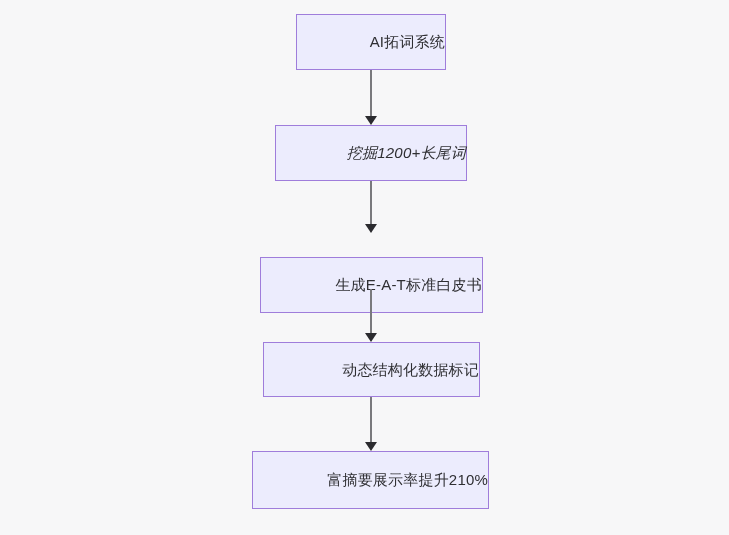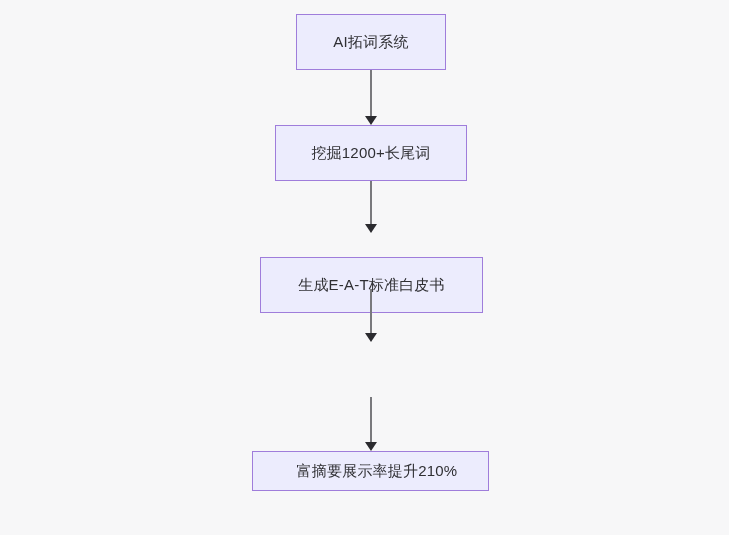--- a/index.html
+++ b/index.html
@@ -20,21 +20,21 @@
     height: 535px;
   }
 
   .node {
     position: absolute;
     box-sizing: border-box;
     background: #ececfd;
     border: 1.6px solid #9f7ddb;
     display: flex;
     align-items: center;
-    justify-content: center;
+    justify-content: flex-end;
     color: #2f2f33;
     font-size: 15px;
     line-height: 1.2;
     letter-spacing: 0.2px;
     white-space: nowrap;
   }
 
   .node-label {
     display: block;
   }
@@ -49,24 +49,24 @@
     position: absolute;
     width: 0;
     height: 0;
     border-left: 6px solid transparent;
     border-right: 6px solid transparent;
     border-top: 9px solid #2b2b2f;
   }
 
   
   #node-0 { left: 296px; top: 14px;  width: 150px; height: 56px; }
-  #node-1 { left: 275px; top: 125px; width: 192px; height: 56px; }
+  #node-1 { left: 275px; top: 125px; width: 192px; height: 56px; font-style: italic; }
   #node-2 { left: 260px; top: 233px; width: 223px; height: 56px; margin-top: 24px; }
   #node-3 { left: 263px; top: 342px; width: 217px; height: 55px; }
-  #node-4 { left: 252px; top: 451px; width: 237px; height: 40px; padding-left: 13px; }
+  #node-4 { left: 252px; top: 451px; width: 237px; height: 58px; padding-left: 13px; }
 
   
   #edge-0 { left: 370px; top: 70px;  height: 47px; }
   #edge-1 { left: 370px; top: 181px; height: 44px; }
   #edge-2 { left: 370px; top: 289px; height: 45px; }
   #edge-3 { left: 370px; top: 397px; height: 46px; }
 
   #arrow-0 { left: 365px; top: 116px; }
   #arrow-1 { left: 365px; top: 224px; }
   #arrow-2 { left: 365px; top: 333px; }
@@ -91,20 +91,23 @@
   <div class="edge" id="edge-1"></div>
   <div class="arrowhead" id="arrow-1"></div>
 
   <div class="node" id="node-2">
     <span class="node-label">生成E-A-T标准白皮书</span>
   </div>
 
   <div class="edge" id="edge-2"></div>
   <div class="arrowhead" id="arrow-2"></div>
 
+  <div class="node" id="node-3">
+    <span class="node-label">动态结构化数据标记</span>
+  </div>
 
   <div class="edge" id="edge-3"></div>
   <div class="arrowhead" id="arrow-3"></div>
 
   <div class="node" id="node-4">
     <span class="node-label">富摘要展示率提升210%</span>
   </div>
 
 </div>
 

